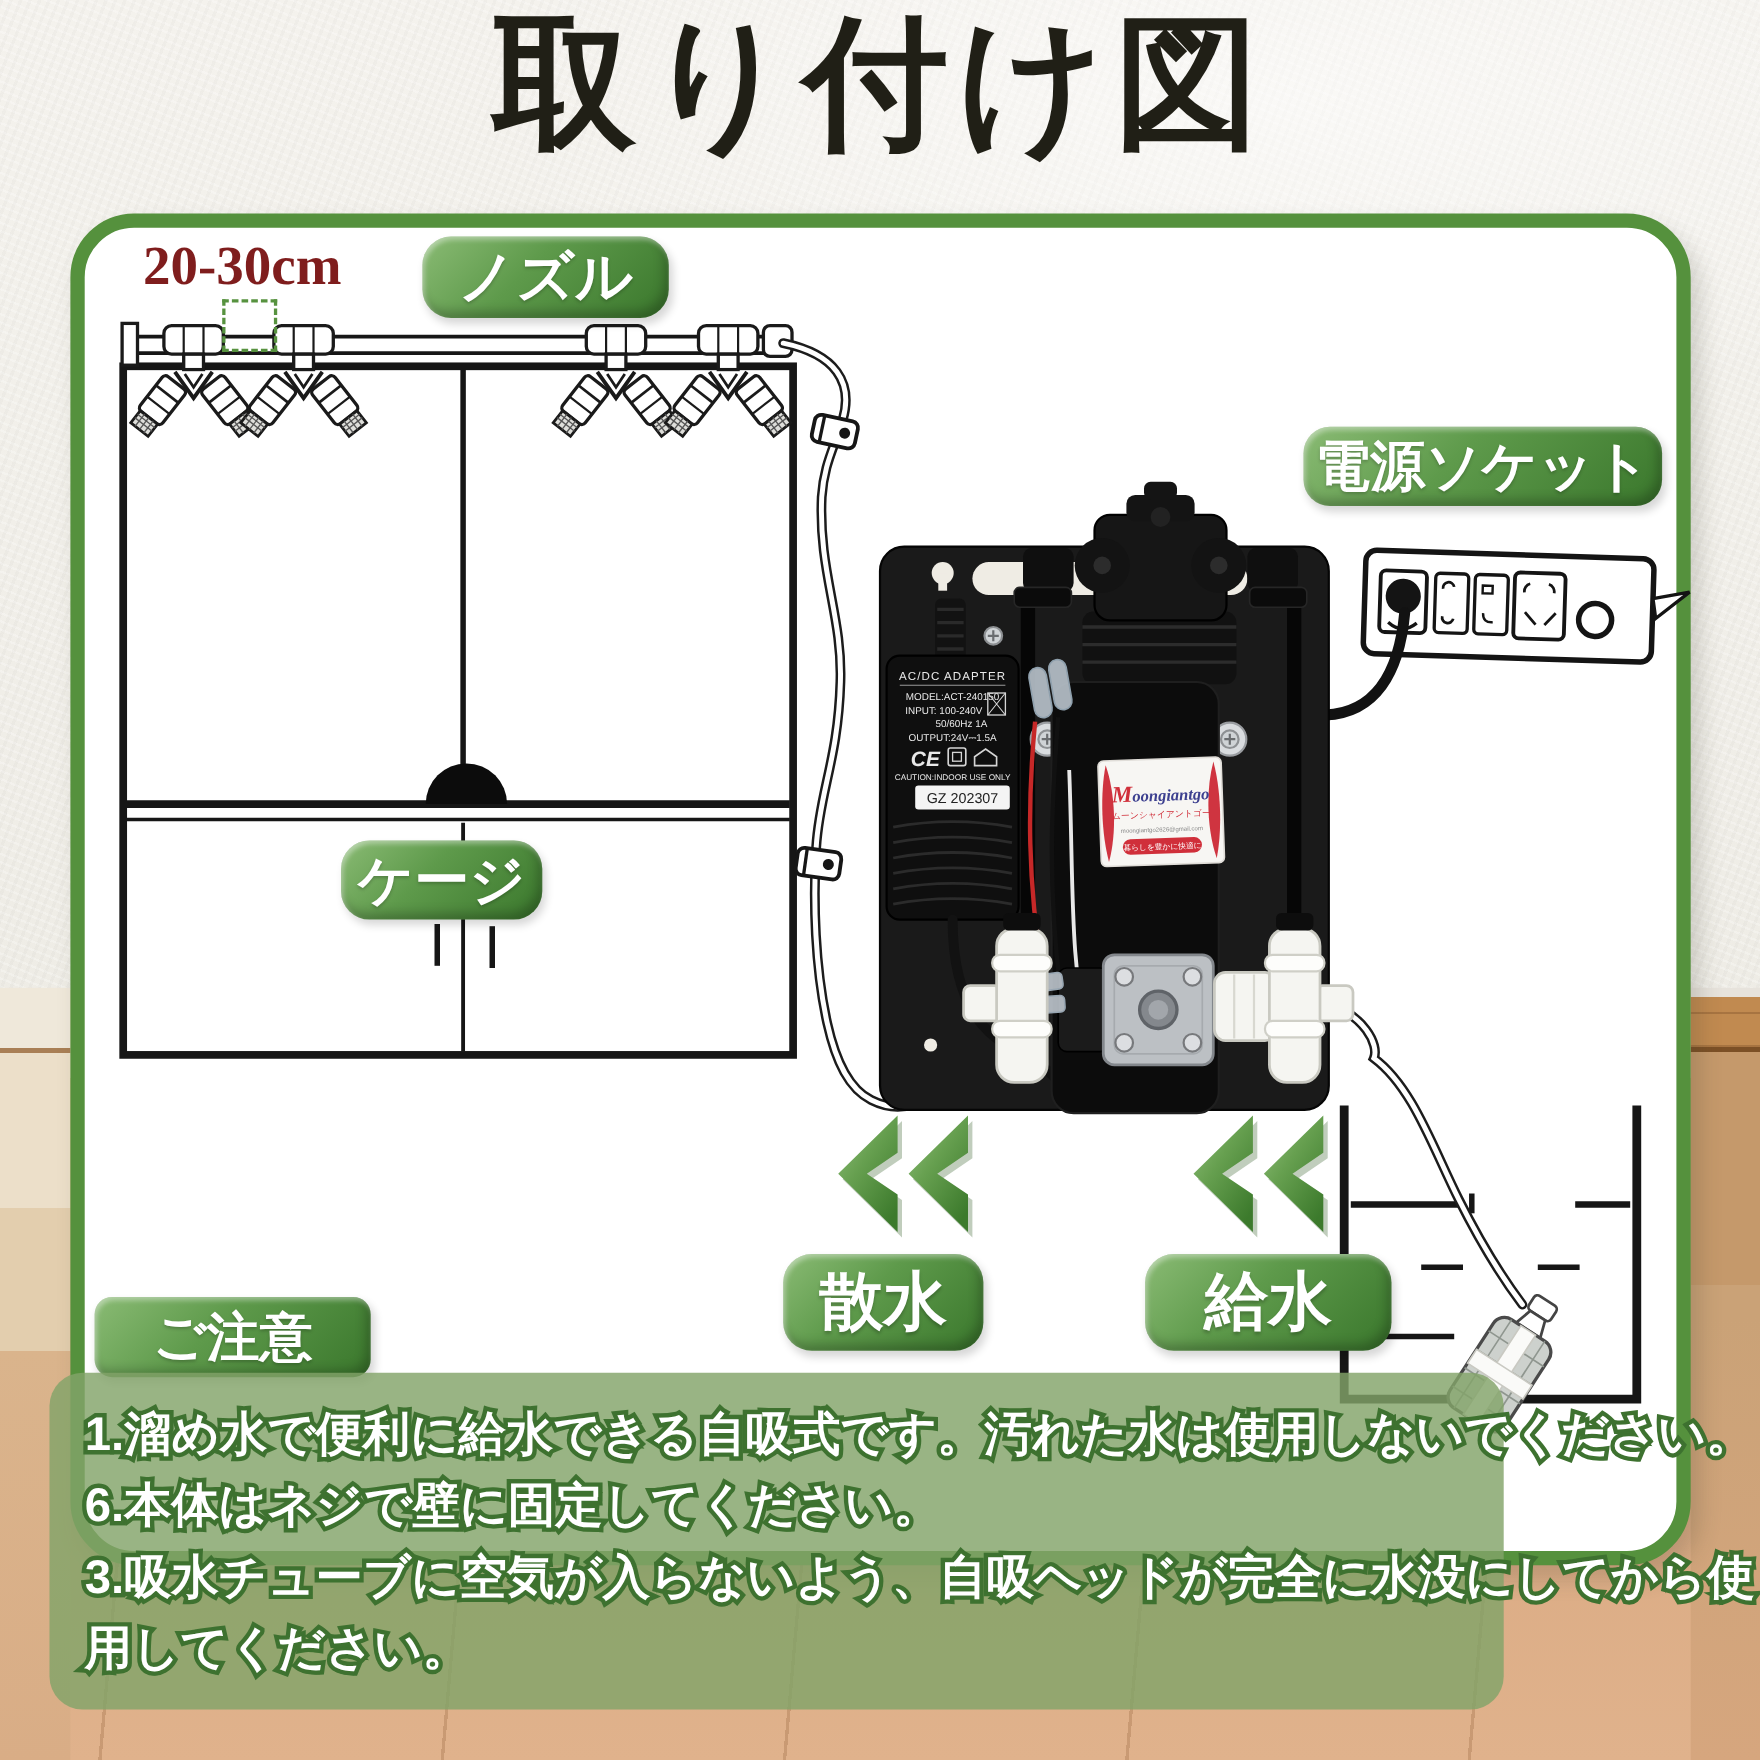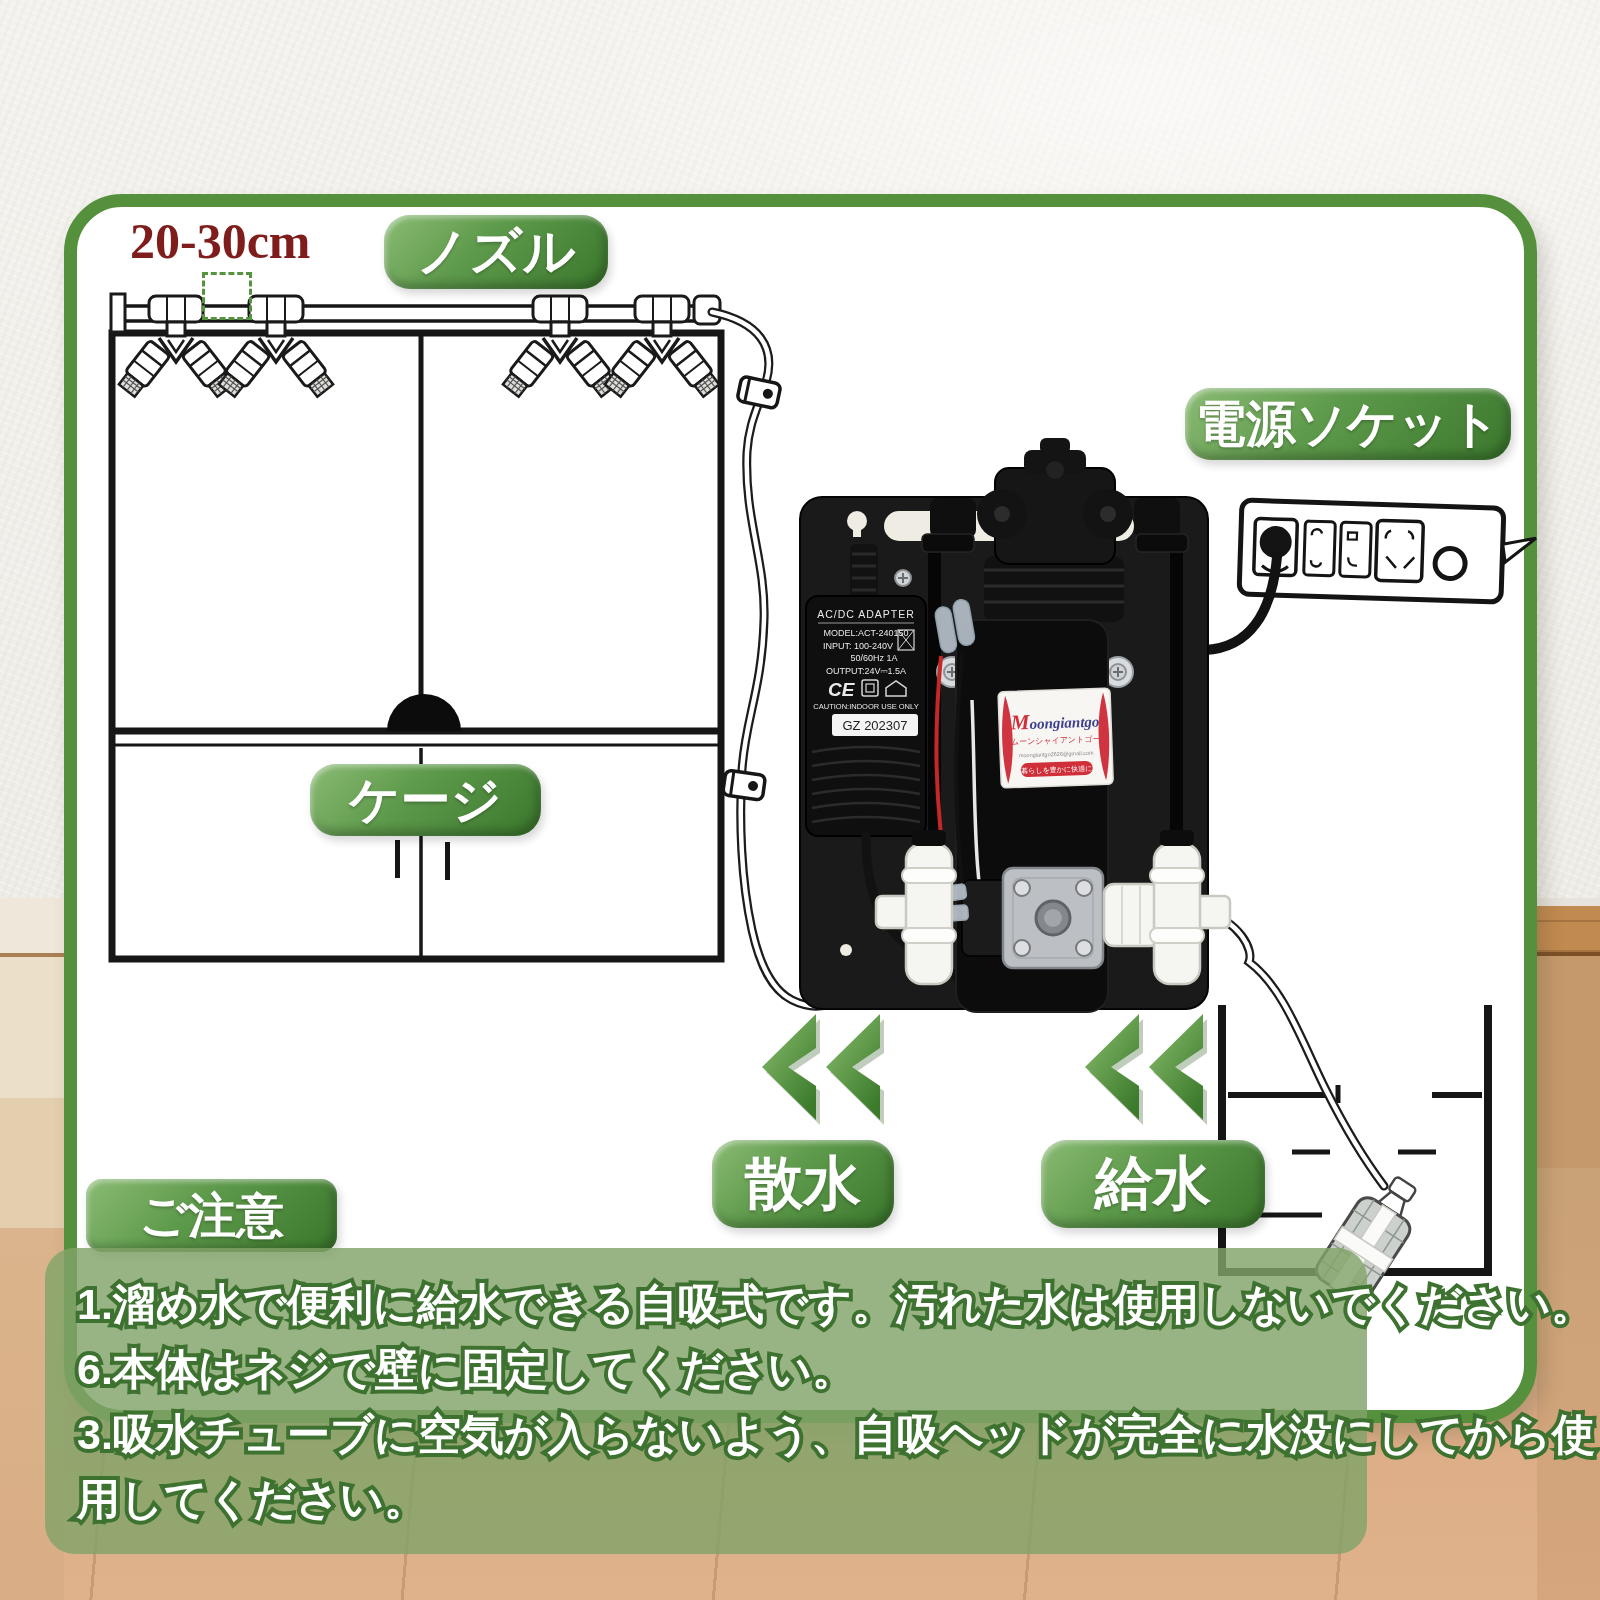--- a/index.html
+++ b/index.html
@@ -30,22 +30,22 @@
   .title{position:absolute;left:0;top:4px;width:100%;text-align:center;z-index:6;
         font-family:"Liberation Serif",serif;font-weight:700;font-size:132px;line-height:1.1;
         color:#201f16;letter-spacing:8px;}
   
   .badge{position:absolute;display:flex;align-items:center;justify-content:center;z-index:6;
         color:#fff;font-weight:700;border-radius:26px;
         background:linear-gradient(135deg,#8abb74 0%,#5e9a4b 42%,#3a772c 100%);
         box-shadow:inset 2px 3px 5px rgba(255,255,255,.42), inset -4px -6px 10px rgba(0,0,0,.24), 3px 5px 8px rgba(0,0,0,.16);
         text-shadow:0 2px 3px rgba(0,0,0,.22);}
   .b-nozzle{left:384px;top:215px;width:224px;height:74px;font-size:52px;}
-  .b-power{left:1185px;top:388px;width:326px;height:72px;font-size:50px;}
-  .b-cage{left:310px;top:764px;width:231px;height:72px;font-size:50px;}
+  .b-power{left:1185px;top:388px;width:326px;height:72px;font-size:50px;border-radius:24px;}
+  .b-cage{left:310px;top:764px;width:183px;height:72px;font-size:50px;}
   .b-tank{left:1256px;top:862px;width:246px;height:72px;font-size:48px;}
   .b-sansui{left:712px;top:1140px;width:182px;height:88px;font-size:58px;}
   .b-kyusui{left:1041px;top:1140px;width:224px;height:88px;font-size:58px;}
   .b-caution{left:86px;top:1179px;width:251px;height:73px;font-size:48px;border-radius:16px;z-index:3;}
   
   .distance{position:absolute;left:130px;top:212px;z-index:6;font-family:"Liberation Serif",serif;
         font-weight:700;font-size:50px;color:#7f1d1d;text-align:right;}
   .dash-box{position:absolute;left:202px;top:272px;width:44px;height:42px;z-index:6;
         border:3px dashed #57923f;}
   
@@ -69,20 +69,21 @@
 <body>
 
 <div id="stage">
   <div class="wall"></div>
   <div class="floor"></div>
   <div class="floor-left"></div>
   <div class="floor-right"></div>
 
   <div class="panel-frame"></div>
 
+  <div class="title">取り付け図</div>
 
   <svg id="art" width="1600" height="1600" viewBox="0 0 1600 1600">
     <defs>
       <linearGradient id="gchev" x1="0" y1="0" x2="0.75" y2="1">
         <stop offset="0" stop-color="#92c17d"></stop>
           <stop offset="0.45" stop-color="#67a050"></stop>
           <stop offset="1" stop-color="#3c7a2c"></stop>
       </linearGradient>
       <g id="nzbody">
         <rect x="-13" y="0" width="26" height="40" rx="4" fill="#fff" stroke="#1a1a1a" stroke-width="3"></rect>

